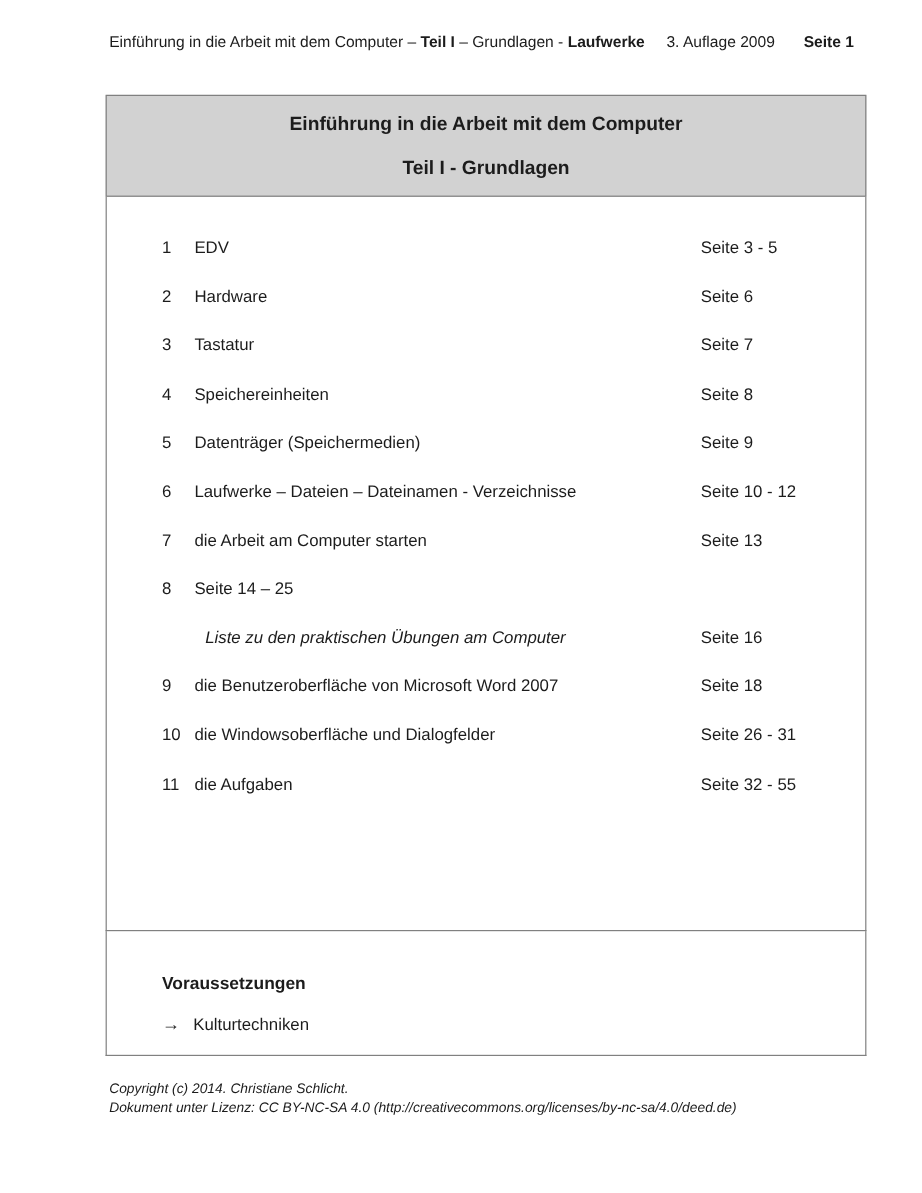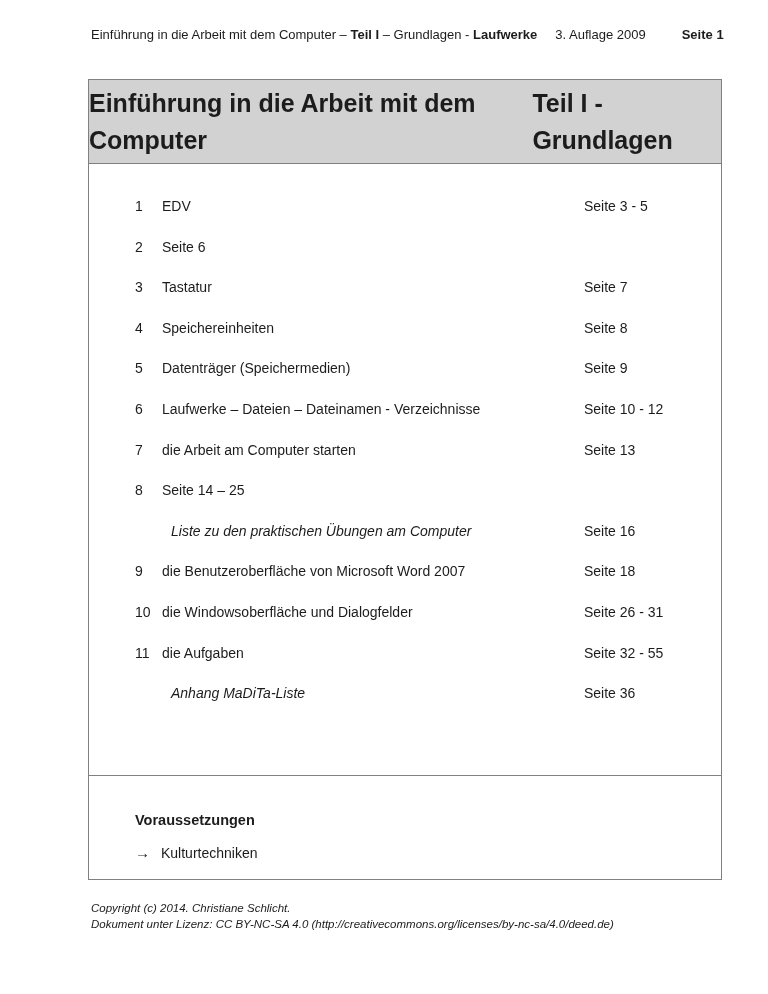--- a/index.html
+++ b/index.html
@@ -23,37 +23,38 @@
     position: absolute;
     top: 27px;
     left: 91px;
     width: 640px;
     font-size: 13px;
     line-height: 16px;
     white-space: nowrap;
   }
   .page-header .b { font-weight: bold; }
   .hdr-edition { margin-left: 18px; }
-  .hdr-page { margin-left: 36px; font-weight: bold; }
+  .hdr-page { margin-left: 24px; font-weight: bold; }
 
   
   .title-box {
     position: absolute;
     left: 88px;
     top: 79px;
     width: 634px;
     height: 85px;
     background: var(--title-box-bg);
     border: 1px solid var(--border);
     display: flex;
-    flex-direction: row;
+    flex-direction: column;
     justify-content: center;
     align-items: center;
+    text-align: center;
     font-weight: bold;
-    font-size: 25px;
+    font-size: 16px;
     line-height: 37px;
   }
 
   
   .content-box {
     position: absolute;
     left: 88px;
     top: 164px;
     width: 634px;
     height: 612px;
@@ -129,20 +130,21 @@
 <div class="content-box">
   <div class="toc-list" id="toc-list">
   <div class="toc-row">
     <span class="toc-num">1</span>
     <span class="toc-label">EDV</span>
     <span class="toc-page">Seite 3 - 5</span>
   </div>
 
   <div class="toc-row">
     <span class="toc-num">2</span>
+    <span class="toc-label">Hardware</span>
     <span class="toc-page">Seite 6</span>
   </div>
 
   <div class="toc-row">
     <span class="toc-num">3</span>
     <span class="toc-label">Tastatur</span>
     <span class="toc-page">Seite 7</span>
   </div>
 
   <div class="toc-row">
@@ -191,25 +193,20 @@
     <span class="toc-label">die Windowsoberfläche und Dialogfelder</span>
     <span class="toc-page">Seite 26 - 31</span>
   </div>
 
   <div class="toc-row">
     <span class="toc-num">11</span>
     <span class="toc-label">die Aufgaben</span>
     <span class="toc-page">Seite 32 - 55</span>
   </div>
 
-  <div class="toc-row italic">
-    <span class="toc-num"></span>
-    <span class="toc-label">Anhang MaDiTa-Liste</span>
-    <span class="toc-page">Seite 36</span>
-  </div>
 </div>
 </div>
 
 <div class="prereq-box">
   <div class="prereq-heading">Voraussetzungen</div>
   <div class="prereq-item">
     <span class="arrow-glyph">→</span>
     <span>Kulturtechniken</span>
   </div>
 </div>

